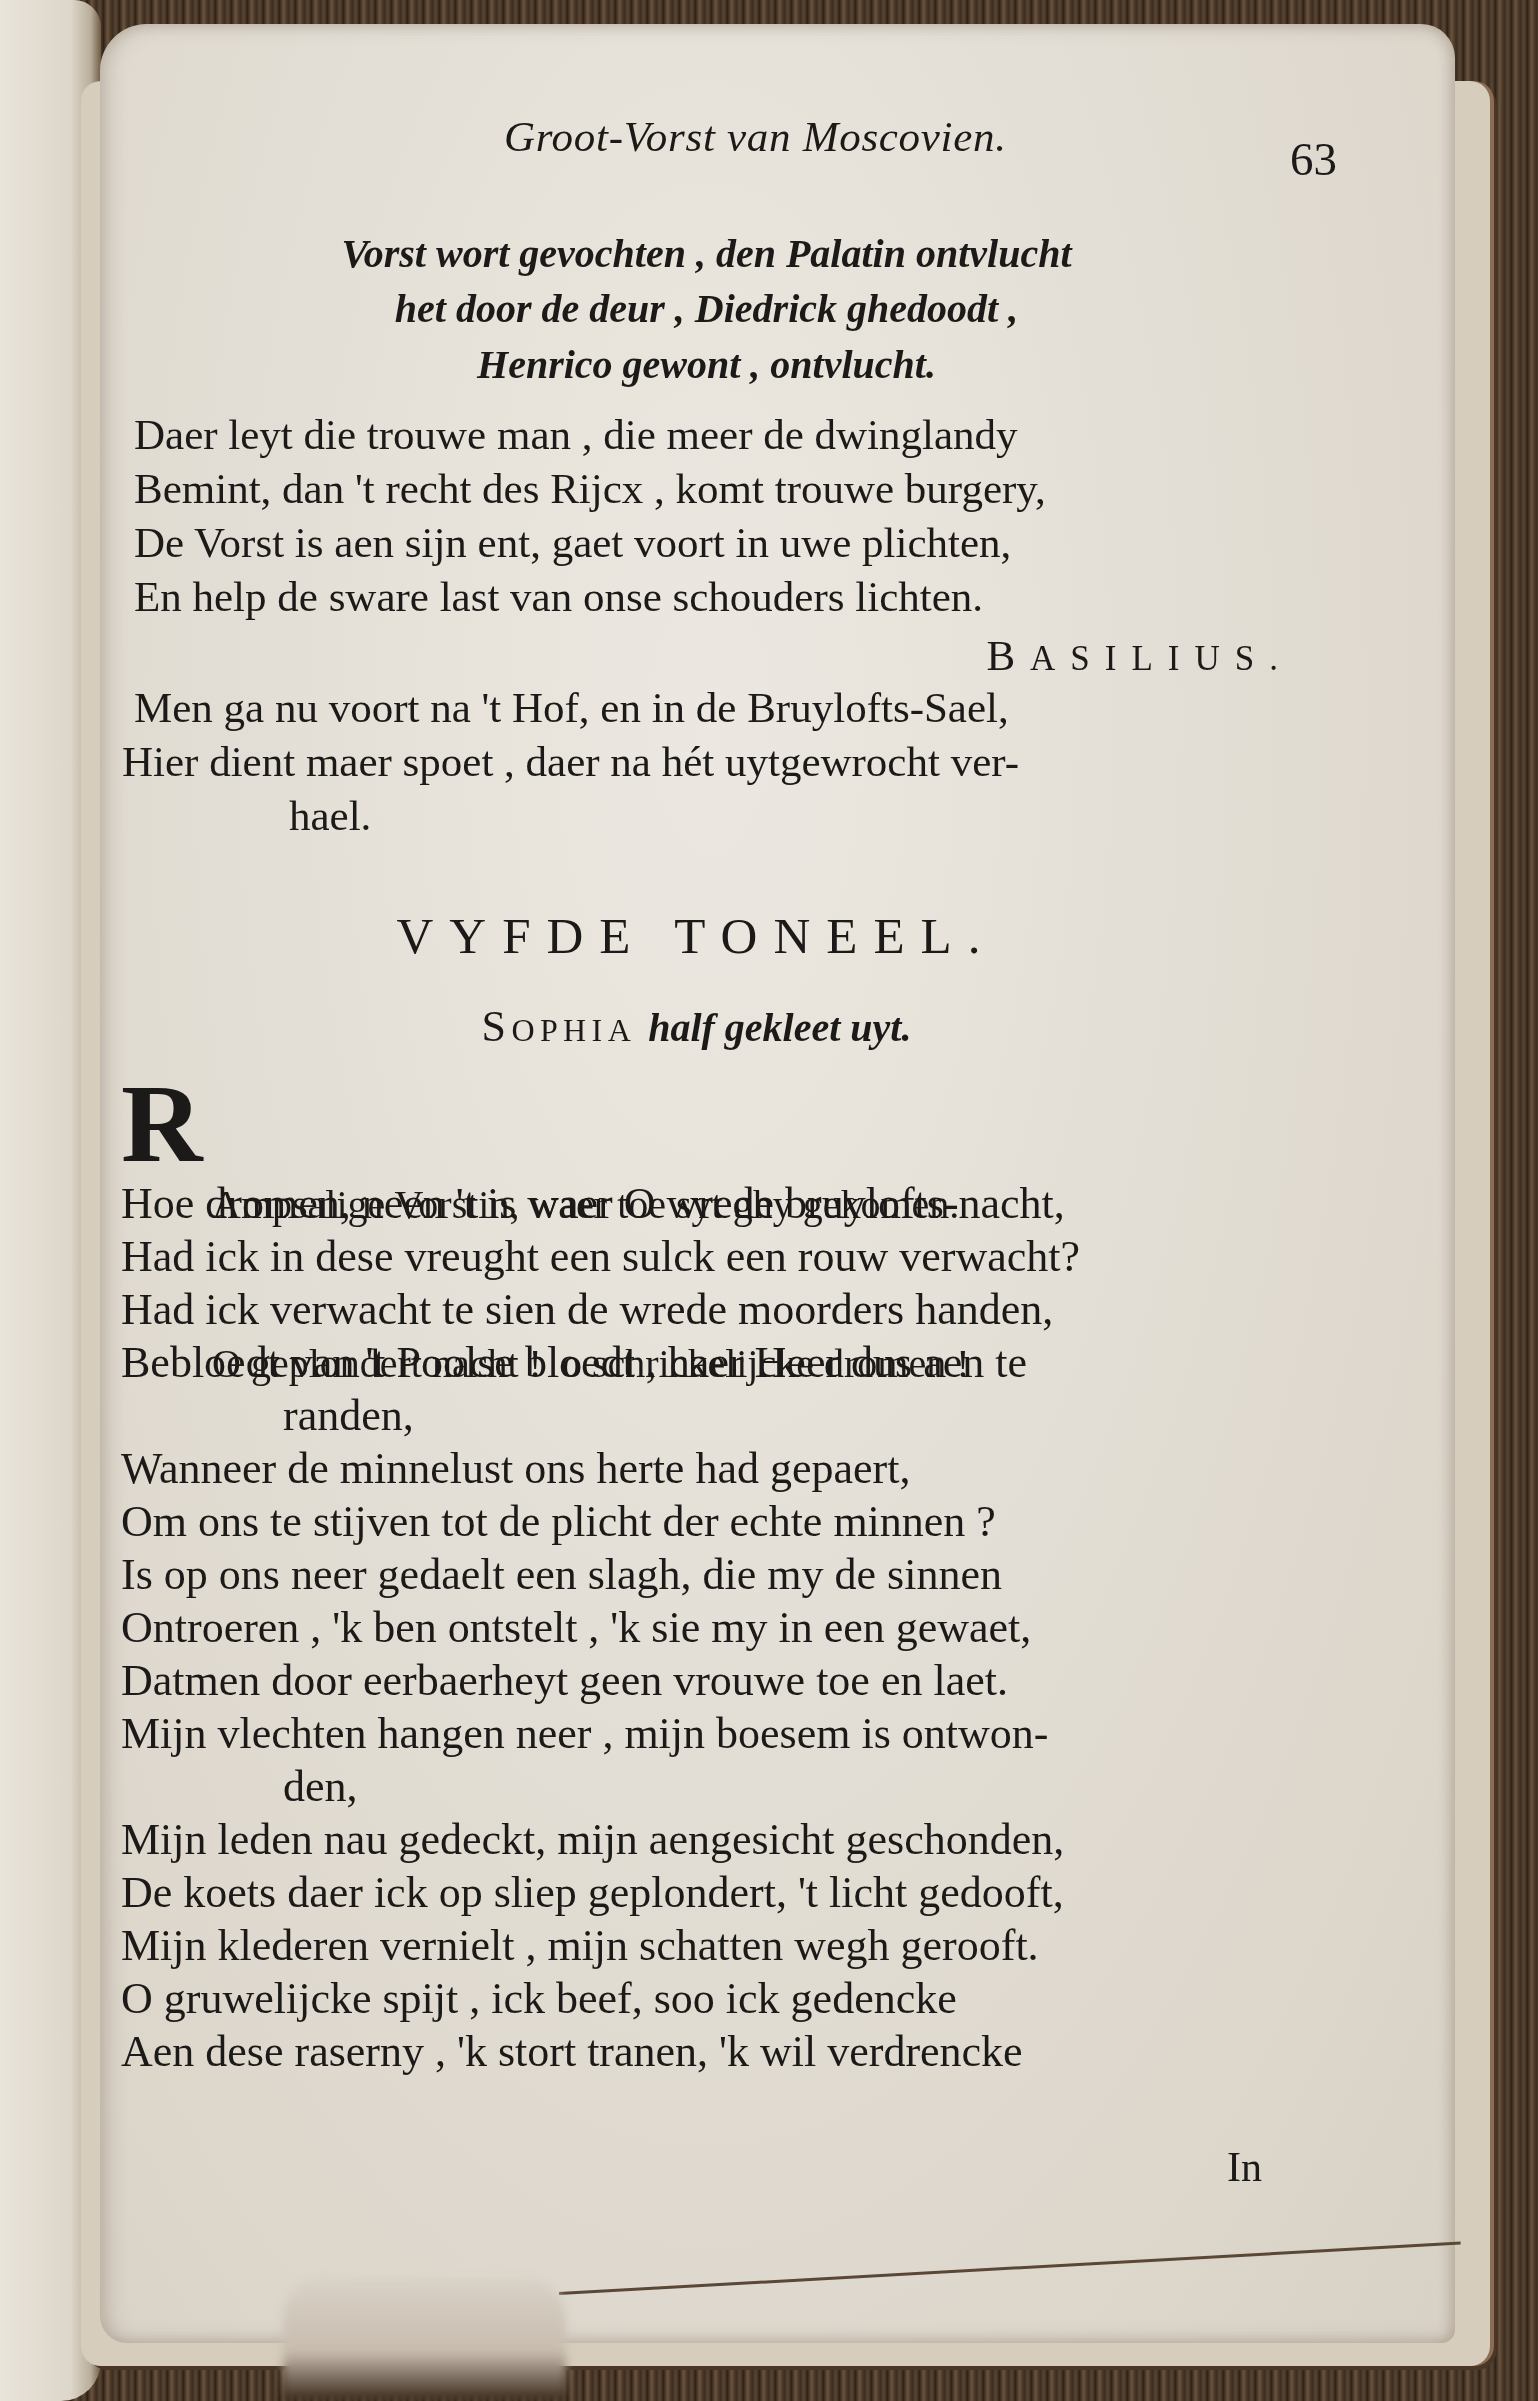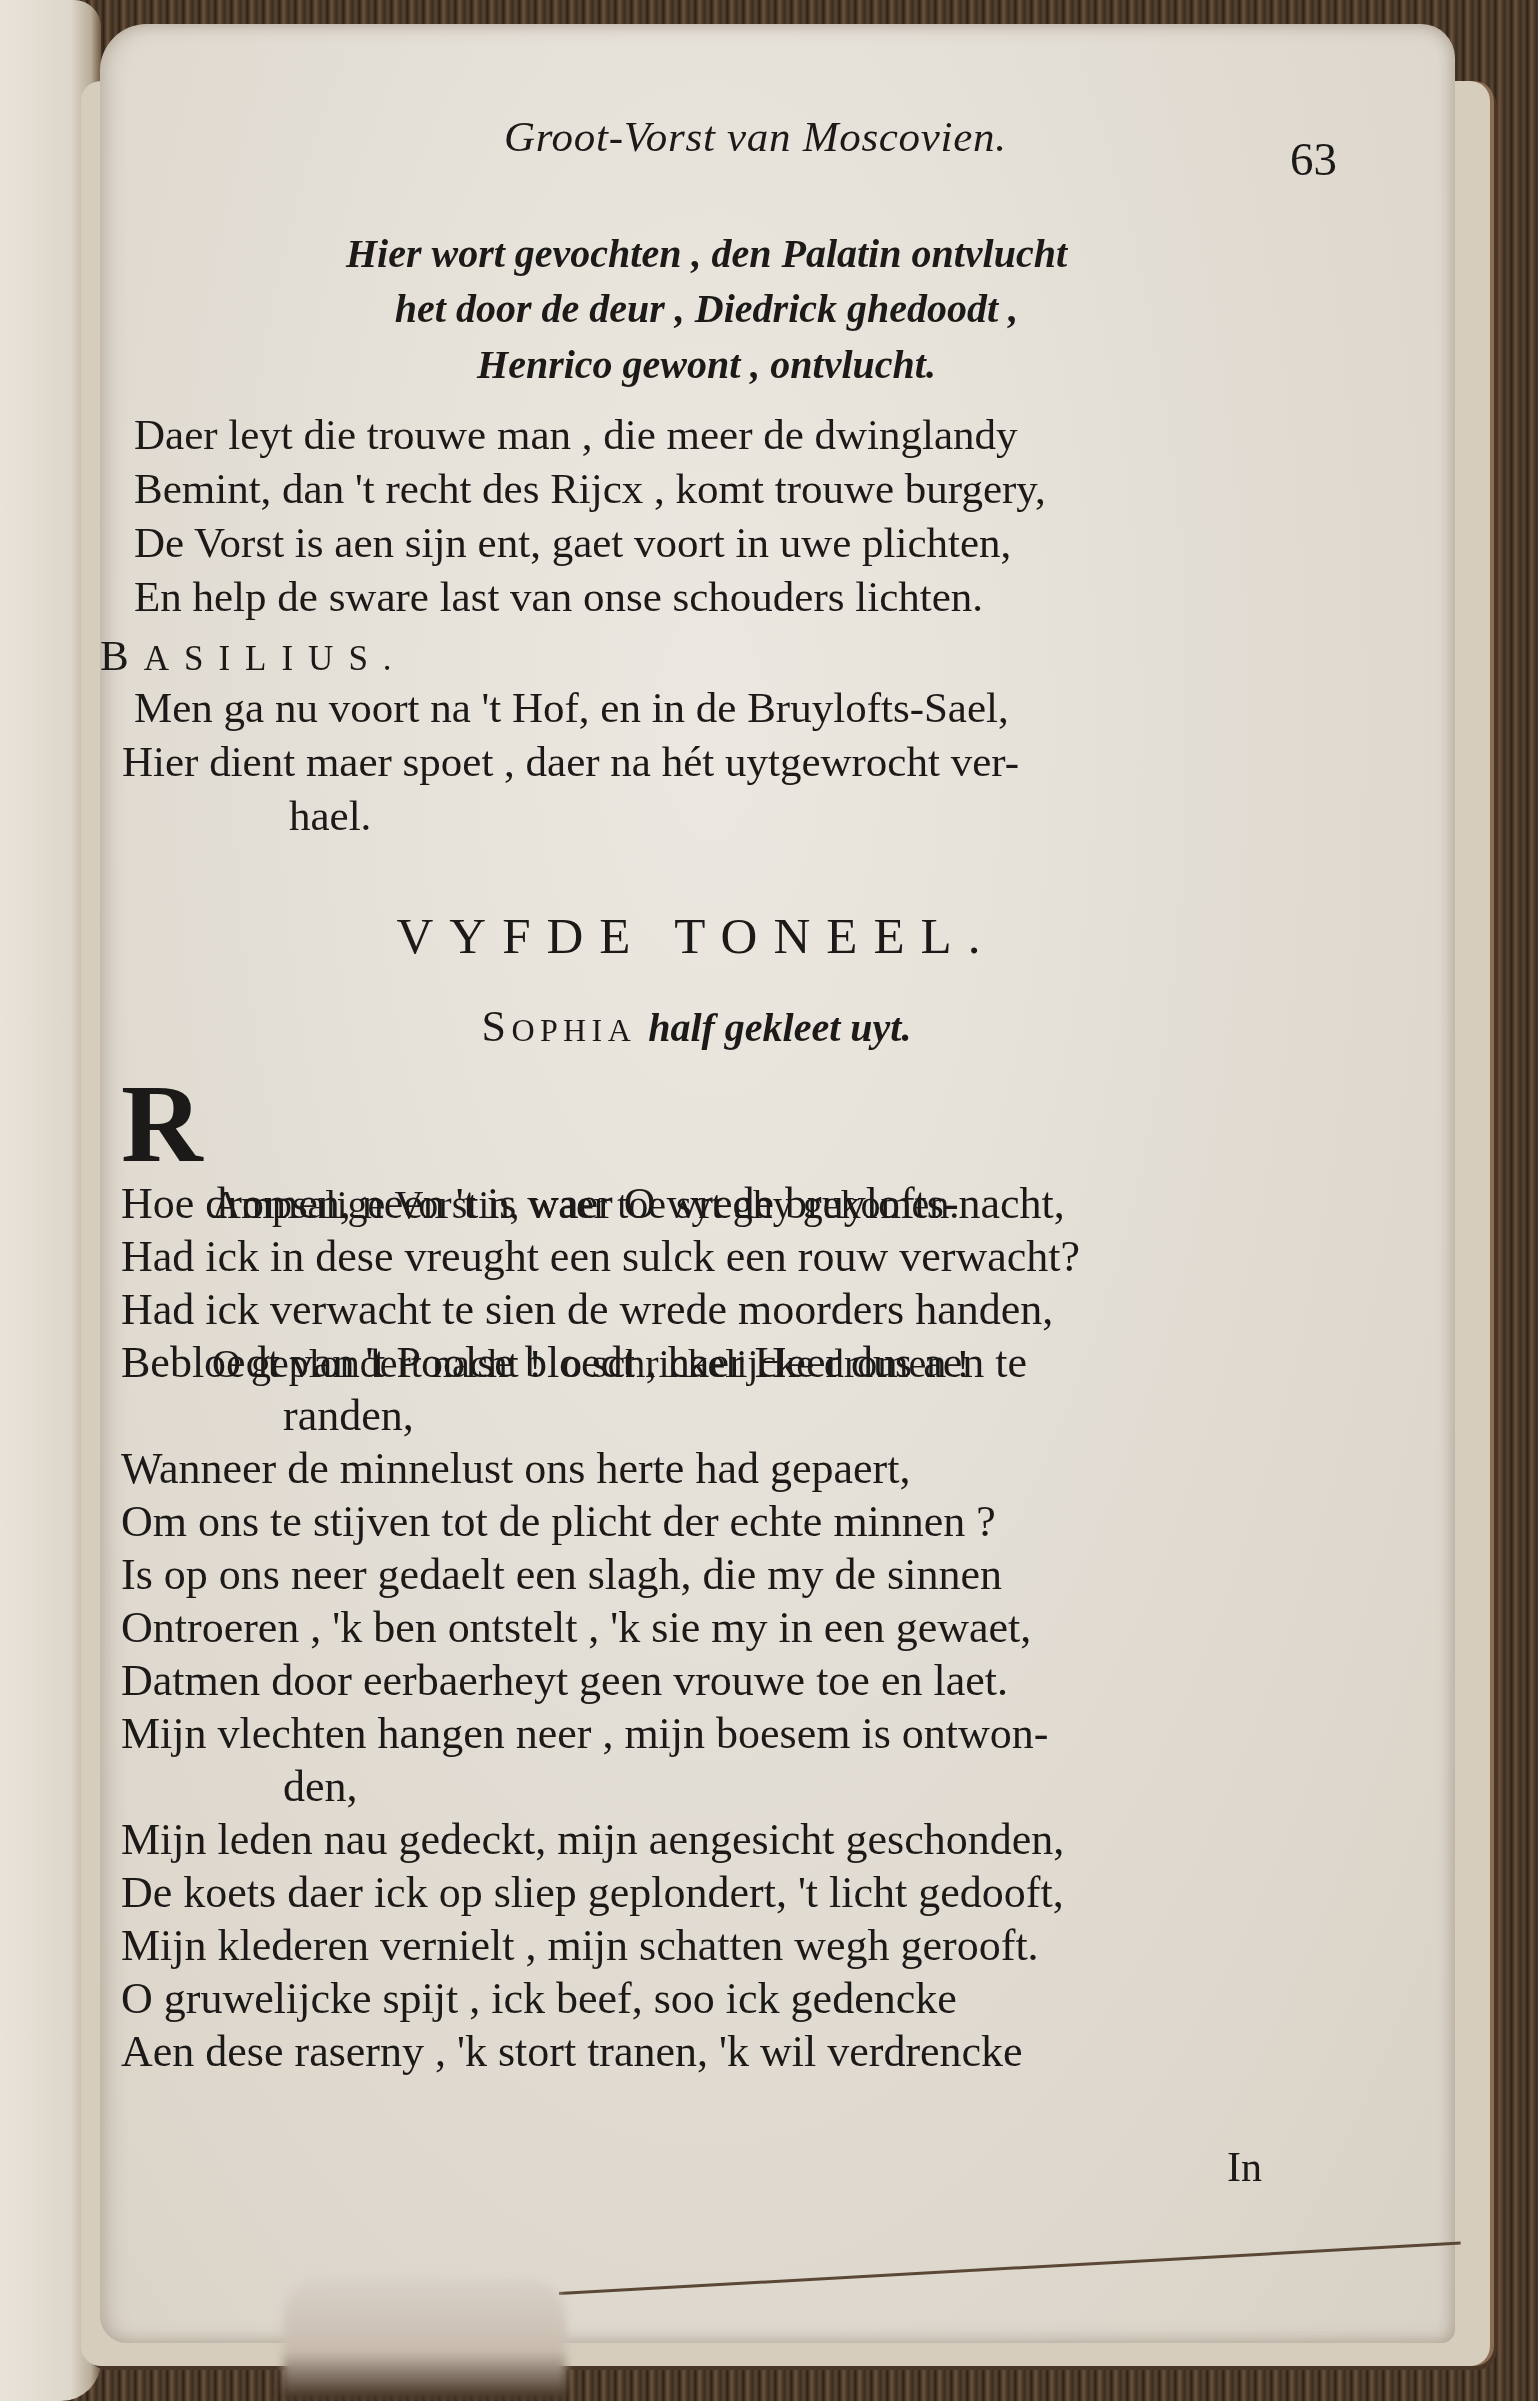--- a/index.html
+++ b/index.html
@@ -74,21 +74,21 @@
       position: absolute;
       left: 128px;
       font-size: 43px;
       line-height: 54px;
       white-space: pre;
     }
     .speaker {
       position: absolute;
       left: 0;
       width: 1193px;
-      text-align: left;
+      text-align: right;
       font-size: 35px;
       letter-spacing: 15px;
     }
     .speaker .big {
       font-size: 43px;
     }
     .scene-title {
       position: absolute;
       left: 0;
       width: 1193px;
@@ -175,21 +175,21 @@
 </head>
 <body>
 
 <div class="left-page"></div>
 <div class="page-underlay"></div>
 
 <div class="page">
   <div class="running-head">Groot-Vorst van Moscovien.</div>
   <div class="page-number">63</div>
 
-  <div class="stage-direction" style="top:202px;">Hier wort gevochten , den Palatin ontvlucht</div>
+  <div class="stage-direction" style="top:202px;">Vorst wort gevochten , den Palatin ontvlucht</div>
   <div class="stage-direction" style="top:257px;">het door de deur , Diedrick ghedoodt ,</div>
   <div class="stage-direction" style="top:313px;">Henrico gewont , ontvlucht.</div>
 
   <div class="verse" style="top:384px; left:34px;">Daer leyt die trouwe man , die meer de dwinglandy</div>
   <div class="verse" style="top:438px; left:34px;">Bemint, dan 't recht des Rijcx , komt trouwe burgery,</div>
   <div class="verse" style="top:492px; left:34px;">De Vorst is aen sijn ent, gaet voort in uwe plichten,</div>
   <div class="verse" style="top:546px; left:34px;">En help de sware last van onse schouders lichten.</div>
 
   <div class="speaker" style="top:607px;">
     <span class="big">B</span><span>ASILIUS.</span>

